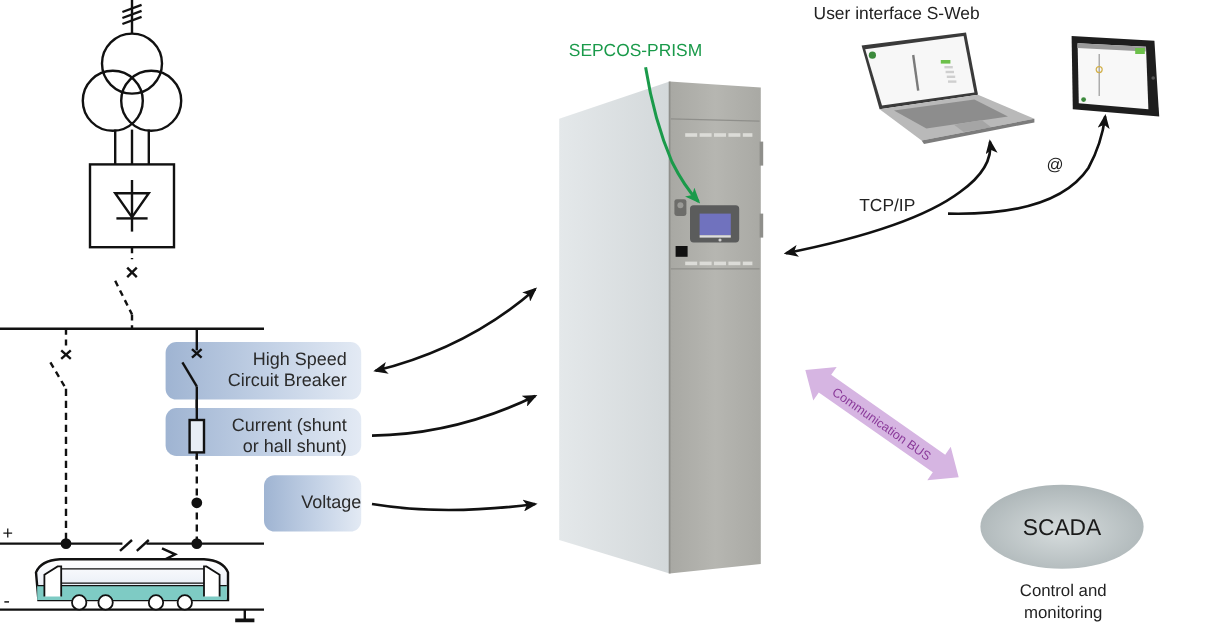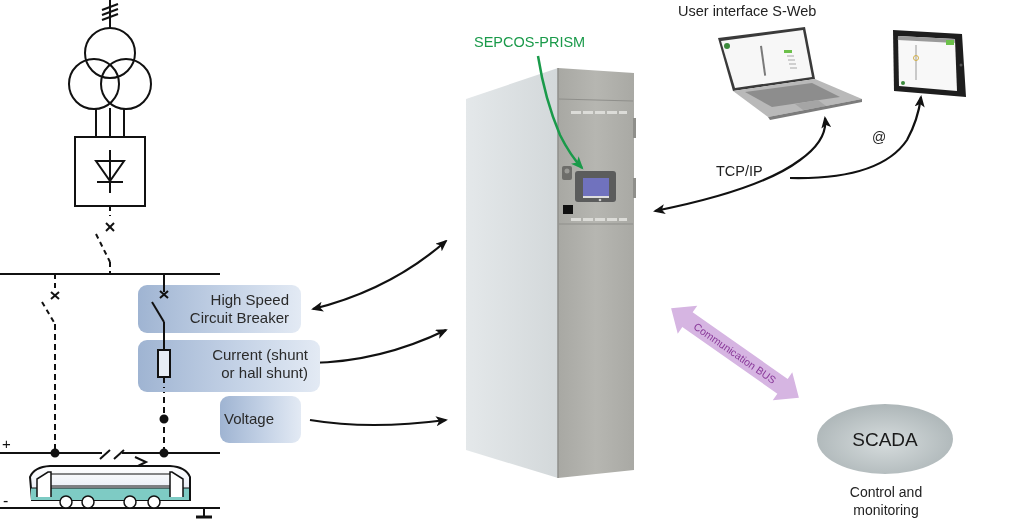--- a/index.html
+++ b/index.html
@@ -213,26 +213,26 @@
     <text x="885" y="446" text-anchor="middle" font-size="19" font-family="Liberation Sans, sans-serif" fill="#1a1a1a">SCADA</text>
   </g>
   <text x="886" y="497" text-anchor="middle" font-size="14" font-family="Liberation Sans, sans-serif" fill="#222">Control and</text>
   <text x="886" y="515" text-anchor="middle" font-size="14" font-family="Liberation Sans, sans-serif" fill="#222">monitoring</text>
 </svg>
 
 <div class="box" style="left:138px; top:285px; width:163px; height:48px; padding:0; z-index:1;">
   <span style="position:absolute; right:12px; top:6px;">High Speed</span>
   <span style="position:absolute; right:12px; top:24px;">Circuit Breaker</span>
 </div>
-<div class="box" style="left:138px; top:340px; width:163px; height:52px; z-index:1;padding-left:19px;">
+<div class="box" style="left:138px; top:340px; width:163px; height:40px; z-index:1;">
   <span style="position:absolute; right:12px; top:6px;">Current (shunt</span>
   <span style="position:absolute; right:12px; top:24px;">or hall shunt)</span>
 </div>
 <div class="box" style="left:220px; top:396px; width:81px; height:47px; z-index:1;">
-  <span style="position:absolute; right:27px; top:14px;margin-left:48px;">Voltage</span>
+  <span style="position:absolute; right:0; top:14px;margin-left:48px;">Voltage</span>
 </div>
 
 <svg style="position:absolute; left:0; top:0; z-index:2; pointer-events:none;" width="1024" height="522">
   <g stroke="#111" stroke-width="2" fill="none">
     <line x1="164" y1="285" x2="164" y2="292"></line>
     <line x1="160" y1="291" x2="168" y2="298"></line>
       <line x1="168" y1="291" x2="160" y2="298"></line>
     <line x1="152" y1="302" x2="164" y2="322"></line>
     <line x1="164" y1="322" x2="164" y2="350"></line>
     <rect x="158" y="350" width="12" height="27" fill="#e7edf5"></rect>

